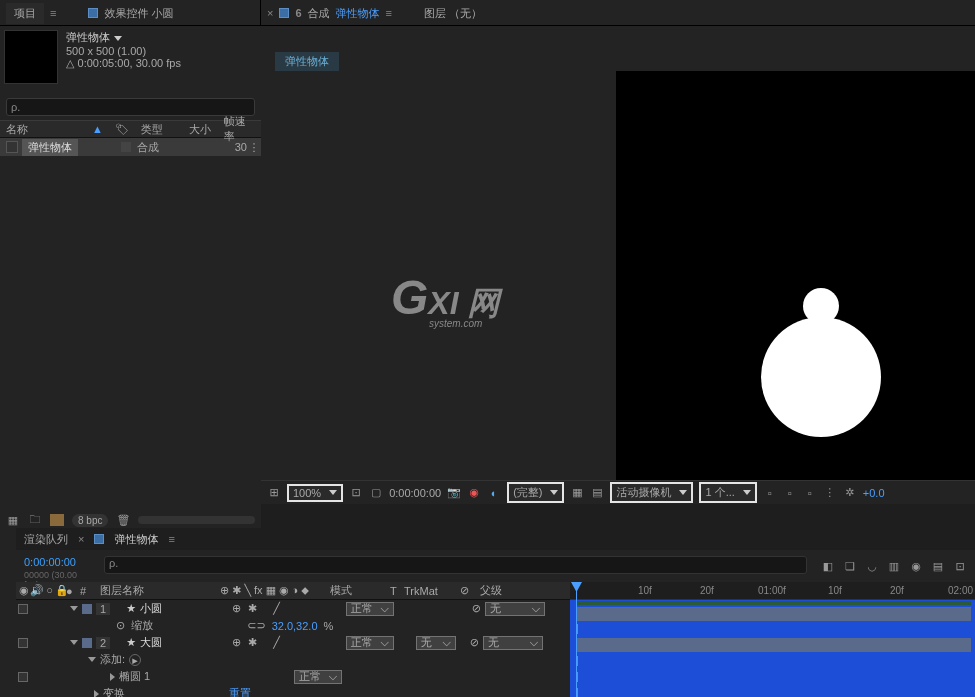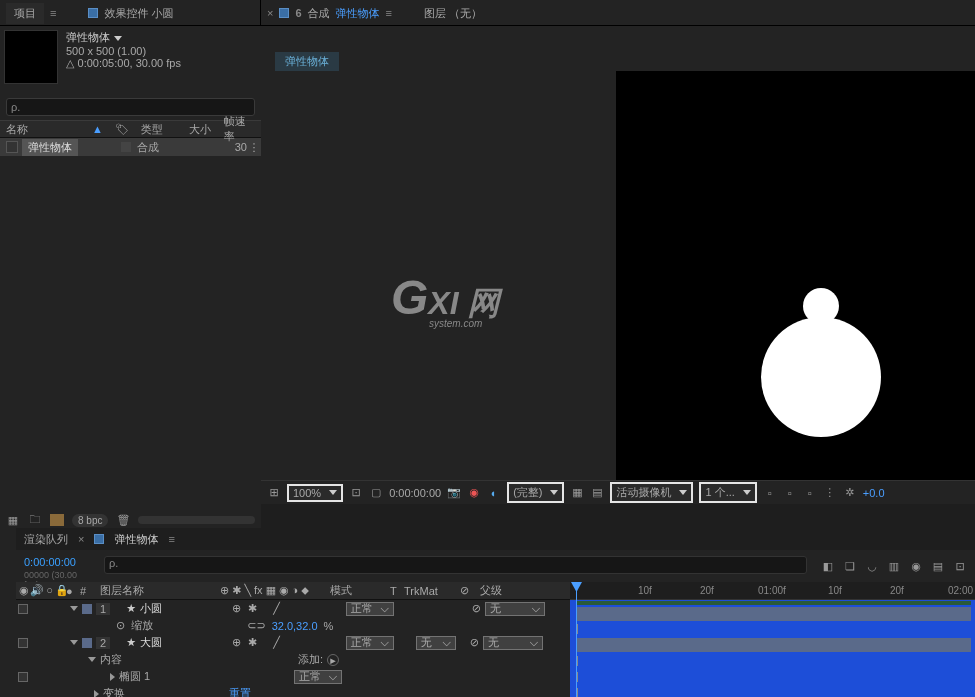--- a/index.html
+++ b/index.html
@@ -297,21 +297,20 @@
           </span>
         <span style="width:6px"></span>
         <span>⊘</span>
         <span class="mode-dd cn" style="width:60px">
             <span>无</span>
             <span>⌵</span>
           </span>
       </div>
       <div class="layer-row" style="padding-left:72px">
         <span class="chev down"></span>
-        <span class="cn" style="width:194px">内容</span>
         <span class="cn">添加:</span>
         <span style="border:1px solid #666;border-radius:50%;width:12px;height:12px;text-align:center;line-height:10px">▸</span>
       </div>
       <div class="layer-row" style="padding-left:2px">
         <span class="eye" style="background:#333"></span>
         <span style="width:74px"></span>
         <span class="chev"></span>
         <span class="cn">椭圆 1</span>
         <span style="flex:1"></span>
         <span class="mode-dd cn">

